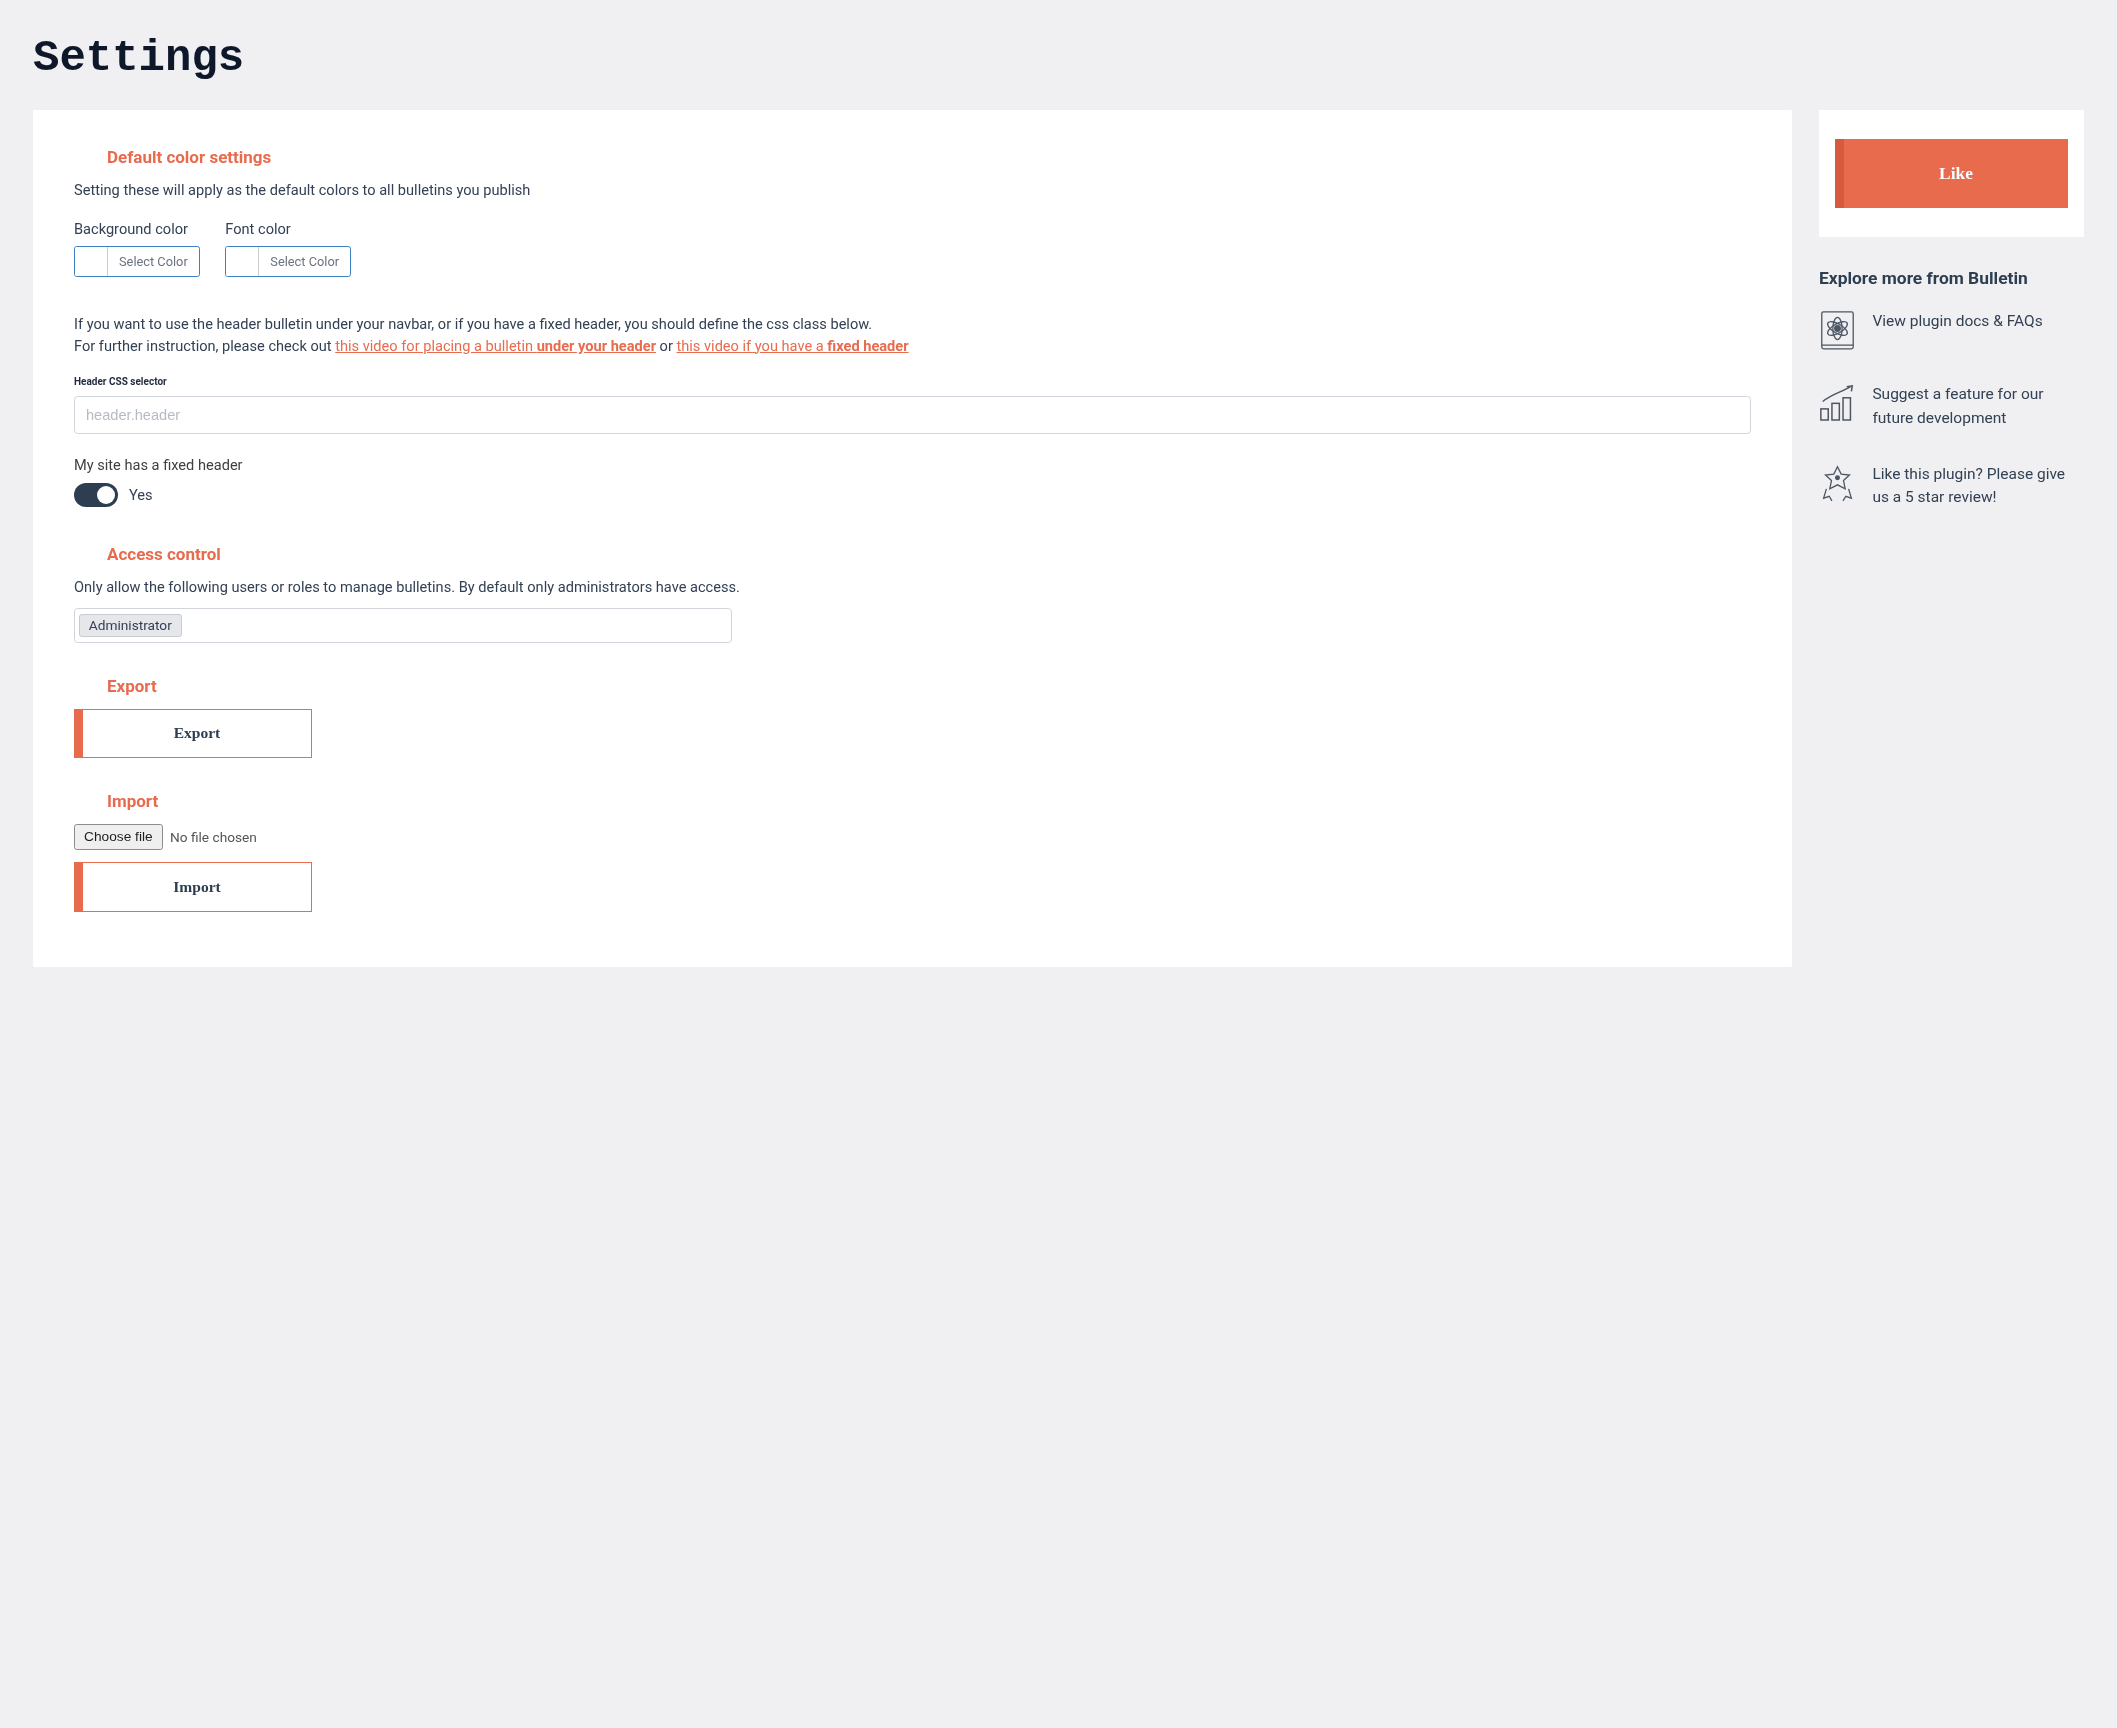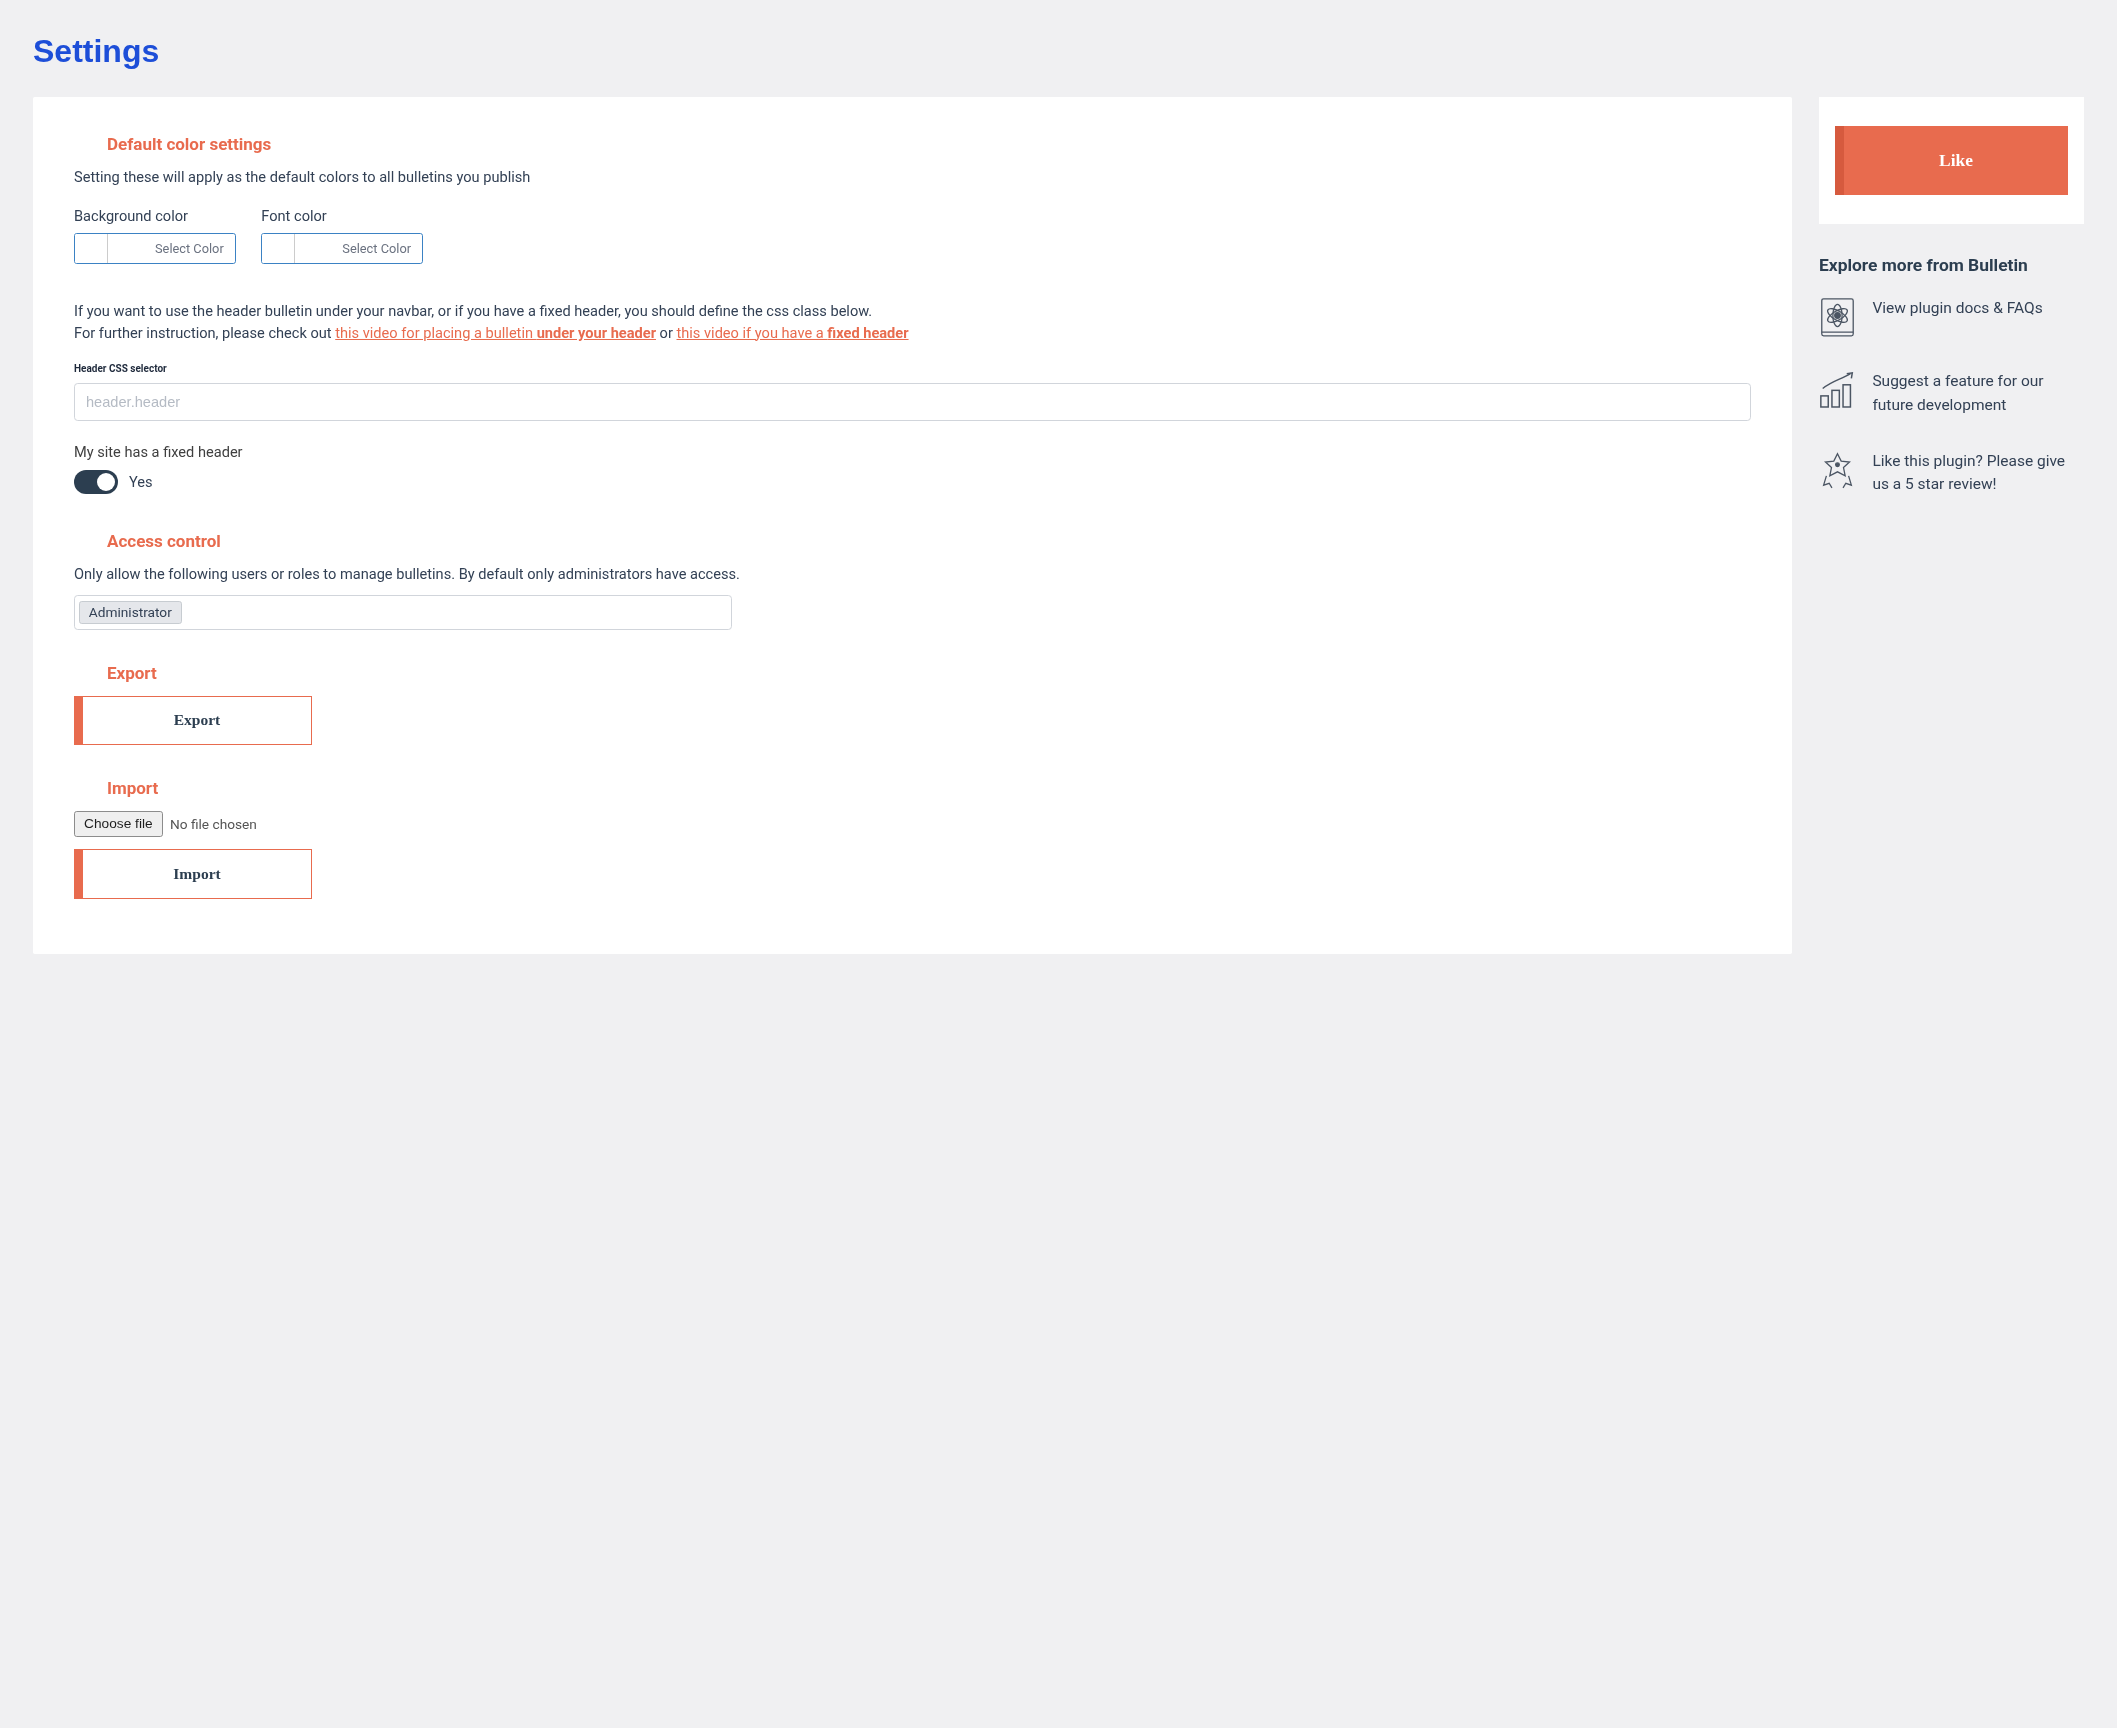--- a/index.html
+++ b/index.html
@@ -8,24 +8,24 @@
       padding: 0;
     }
     body {
       font-family: -apple-system, BlinkMacSystemFont, 'Segoe UI', Roboto, Helvetica, Arial, sans-serif;
       background: #f0f0f2;
       color: #334155;
       padding: 33px;
       font-size: 14.6px;
     }
     .page-title {
-      font-family: Liberation Sans, sans-serif;
-      font-size: 32px;
-      font-weight: 700;
-      color: #1d4ed8;
+      font-family: Liberation Mono, monospace;
+      font-size: 44px;
+      font-weight: 700;
+      color: #0f172a;
       margin-bottom: 27.4px;
     }
     .layout {
       display: flex;
       gap: 27.4px;
       align-items: flex-start;
     }
     .main-panel {
       background: #fff;
       flex: 1;
@@ -65,21 +65,20 @@
     }
     .color-picker {
       display: flex;
       align-items: stretch;
       border: 0.9px solid #3b82c4;
       border-radius: 2.7px;
       overflow: hidden;
       height: 31px;
       cursor: pointer;
       background: #fff;
-      gap: 36px;
     }
     .color-swatch {
       width: 33px;
       background: #fff;
       border-right: 0.9px solid #ccc;
     }
     .color-picker-label {
       padding: 0 11px;
       font-size: 12.8px;
       color: #6b7280;

